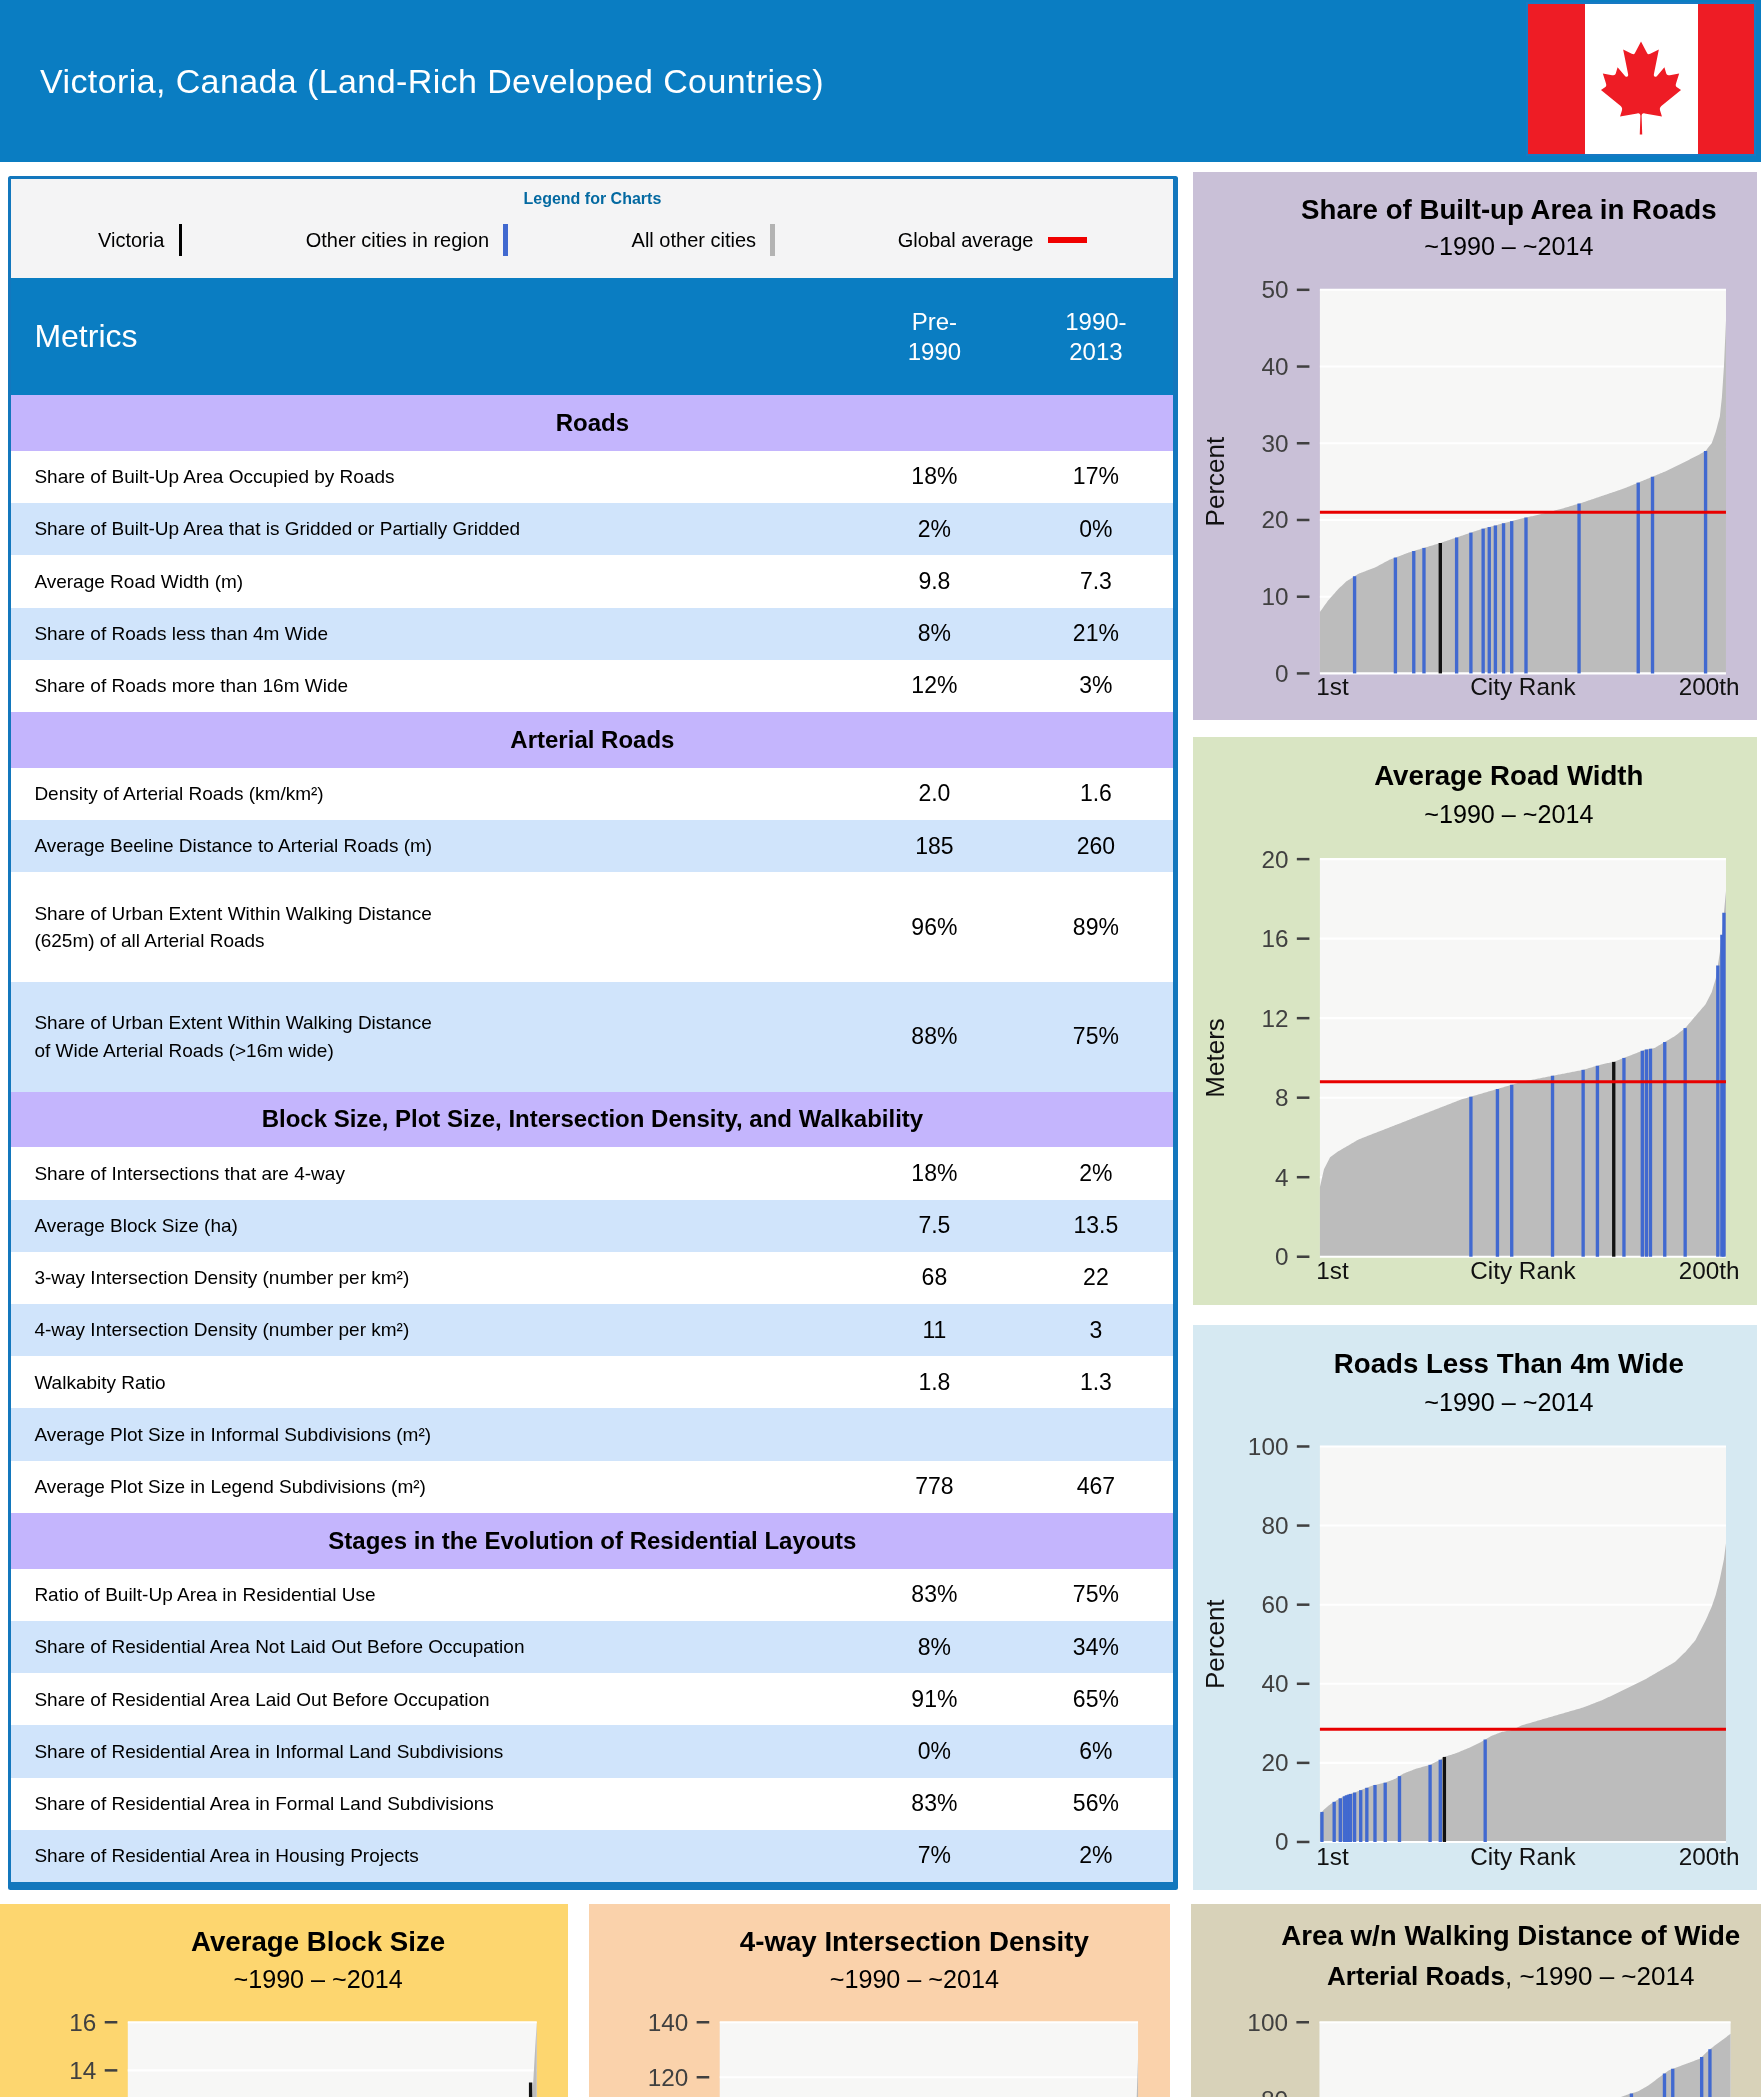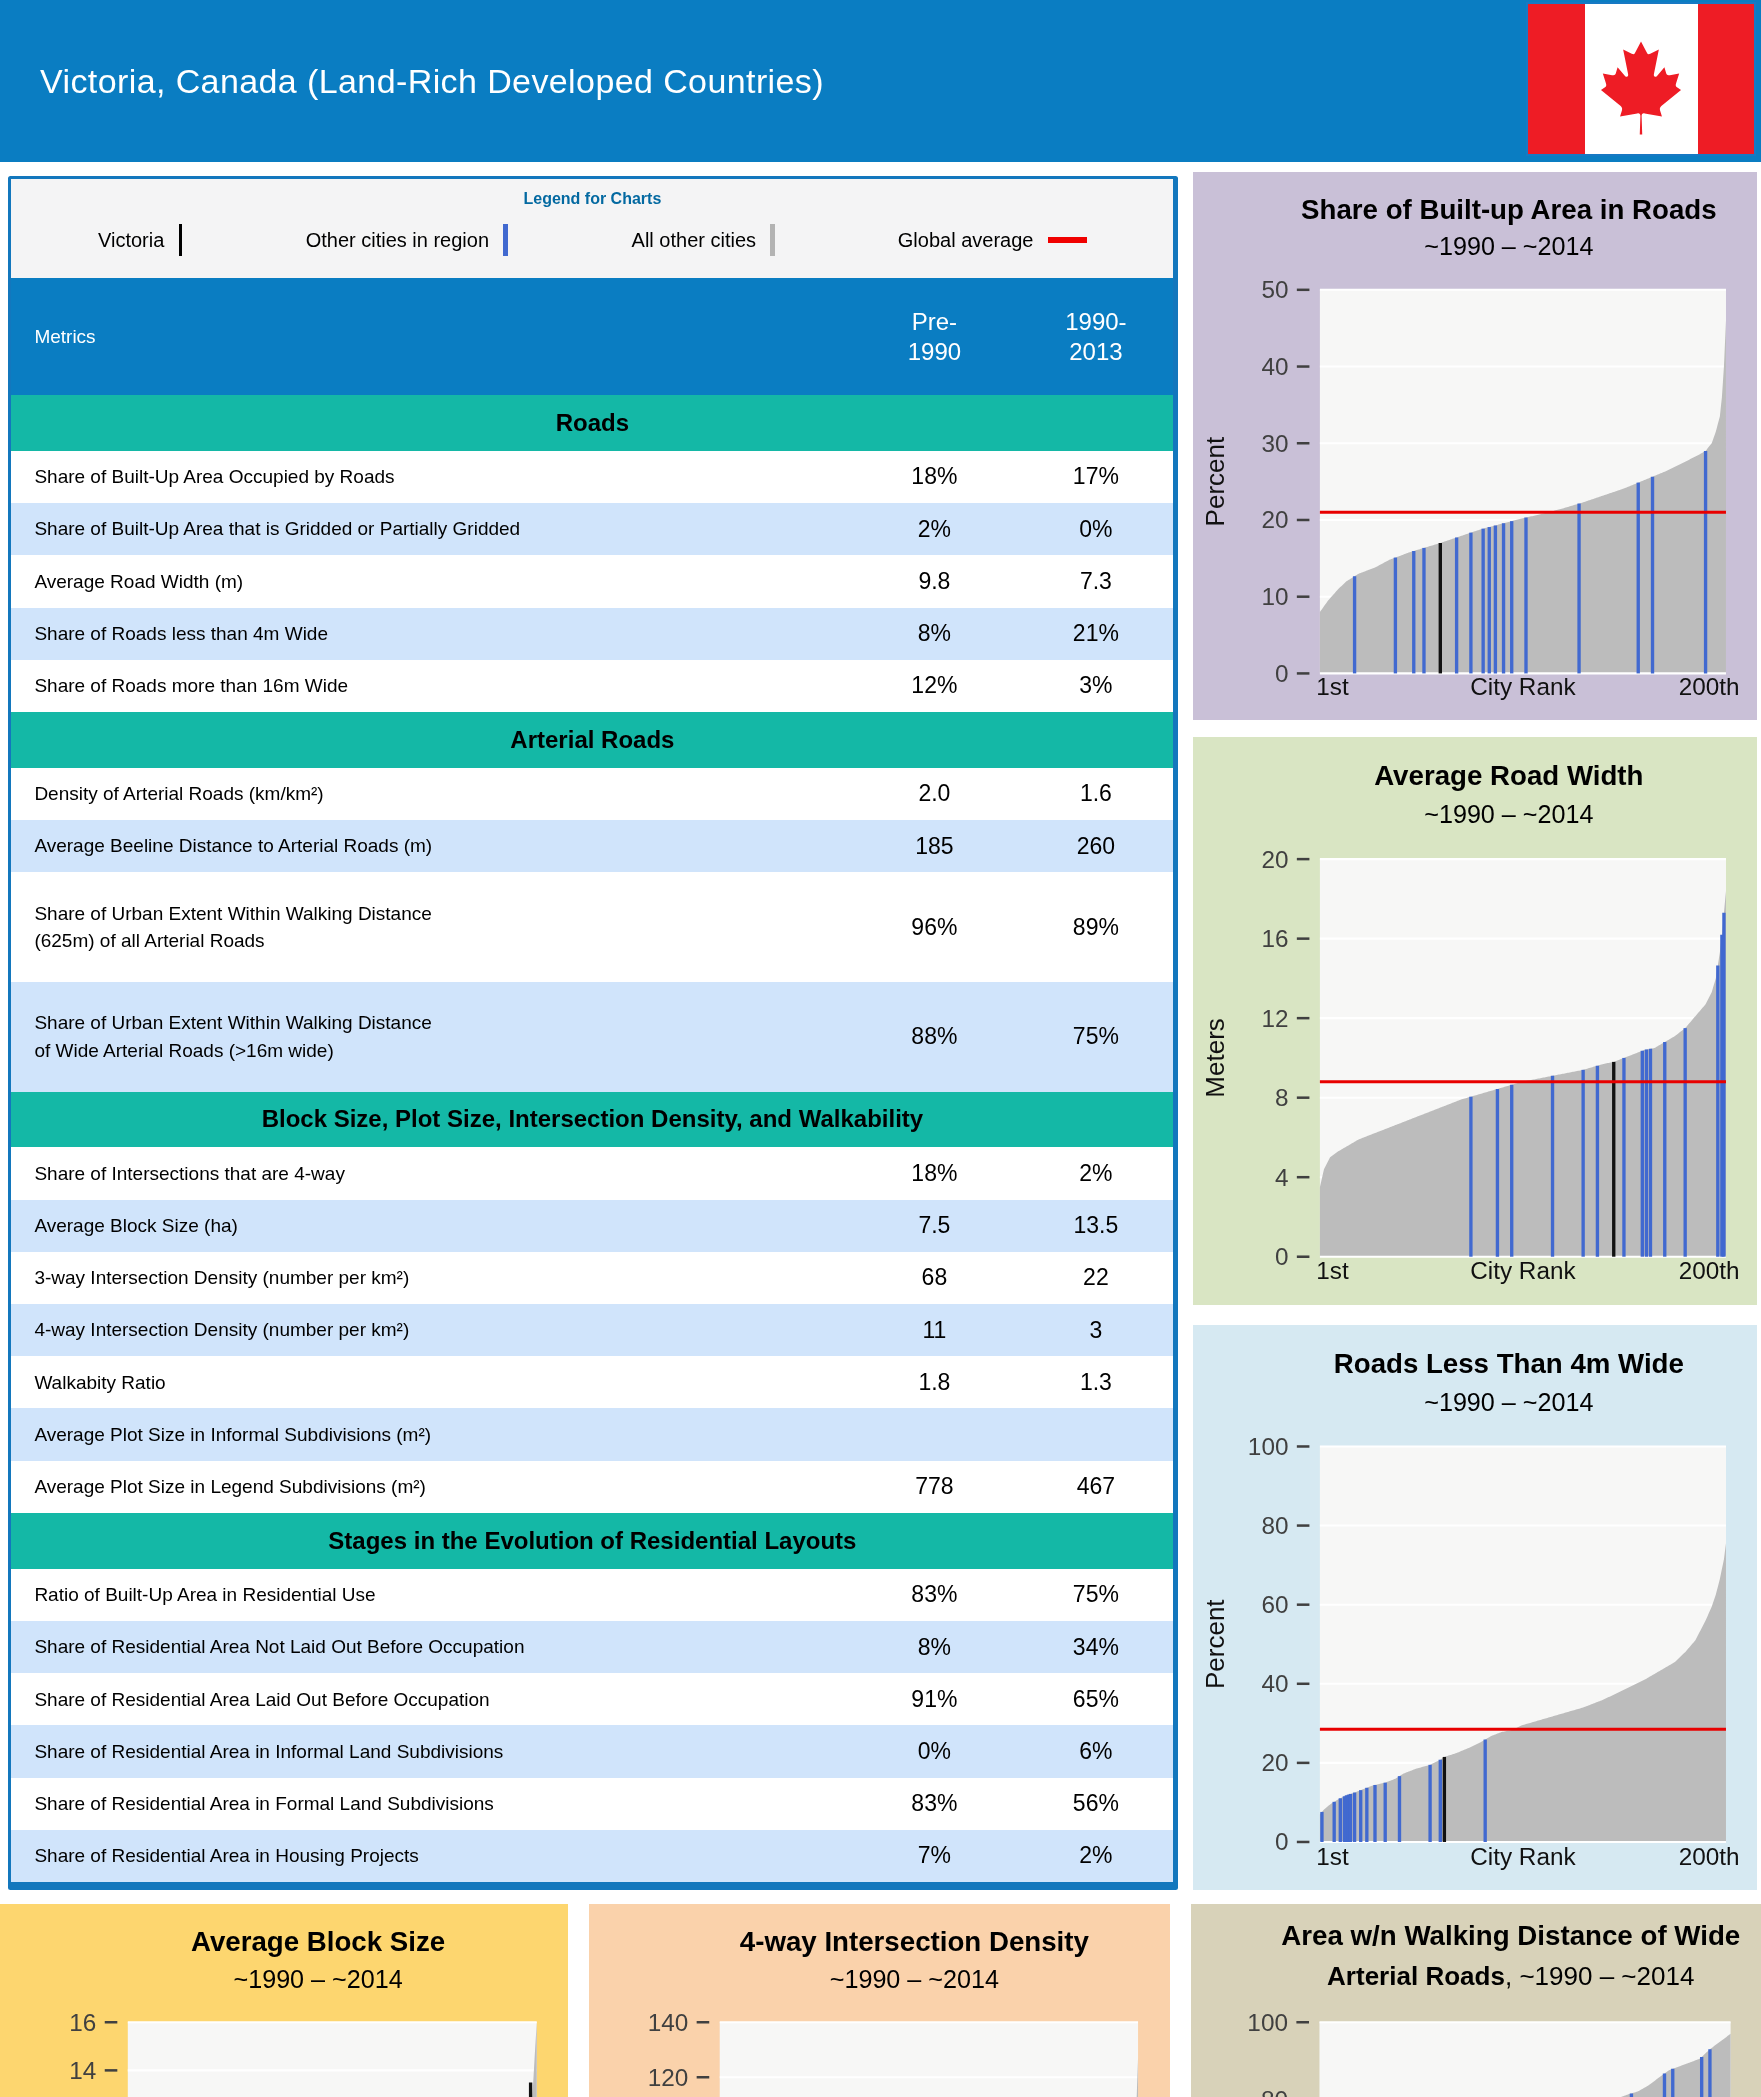--- a/index.html
+++ b/index.html
@@ -25,26 +25,26 @@
   #legend .legend-title{text-align:center;font-size:16px;font-weight:bold;color:#0369a1;padding-top:11px;}
   #legend .legend-row{display:flex;justify-content:space-around;align-items:center;padding:16px 25px 0 25px;}
   .legend-item{display:flex;align-items:center;gap:14.3px;font-size:20px;color:#000;text-align:right;}
   .lmark{display:inline-block;}
   .lmark.black-bar{width:3.8px;height:32px;background:#000000;}
   .lmark.blue-bar{width:5px;height:32px;background:#4169d0;}
   .lmark.gray-bar{width:4.2px;height:32px;background:#b3b3b3;}
   .lmark.red-dash{width:39px;height:6.3px;background:#f00000;}
 
   #thead{height:117px;background:#0a7dc2;flex:0 0 auto;display:flex;align-items:center;color:#fff;}
-  #thead .h-metrics{flex:1;padding-left:23px;font-size:19px;}
+  #thead .h-metrics{flex:1;padding-left:23px;font-size:32px;}
   #thead .h-col{width:168px;text-align:center;font-size:24px;line-height:1.25;white-space:pre-line;}
   #thead .h-col.c2{width:155px;}
 
   #tbody{flex:1;display:flex;flex-direction:column;}
-  .sec-band{flex:1.07;background:#14b8a6;display:flex;align-items:center;justify-content:center;
+  .sec-band{flex:1.07;background:#c4b5fd;display:flex;align-items:center;justify-content:center;
         font-size:24px;font-weight:bold;color:#000;}
   .trow{flex:1;display:flex;align-items:center;background:#ffffff;}
   .trow.alt{background:#d0e4fb;} .trow.two{flex:2.1;}
   .tlabel{flex:1;padding-left:23px;font-size:19px;color:#000;line-height:1.45;white-space:pre-line;}
   .tval{width:168px;text-align:center;font-size:23px;color:#000;}
   .tval.v2{width:155px;}
 
   
   .chart-panel{position:absolute;}
   .chart-panel svg{display:block;width:100%;height:100%;}

